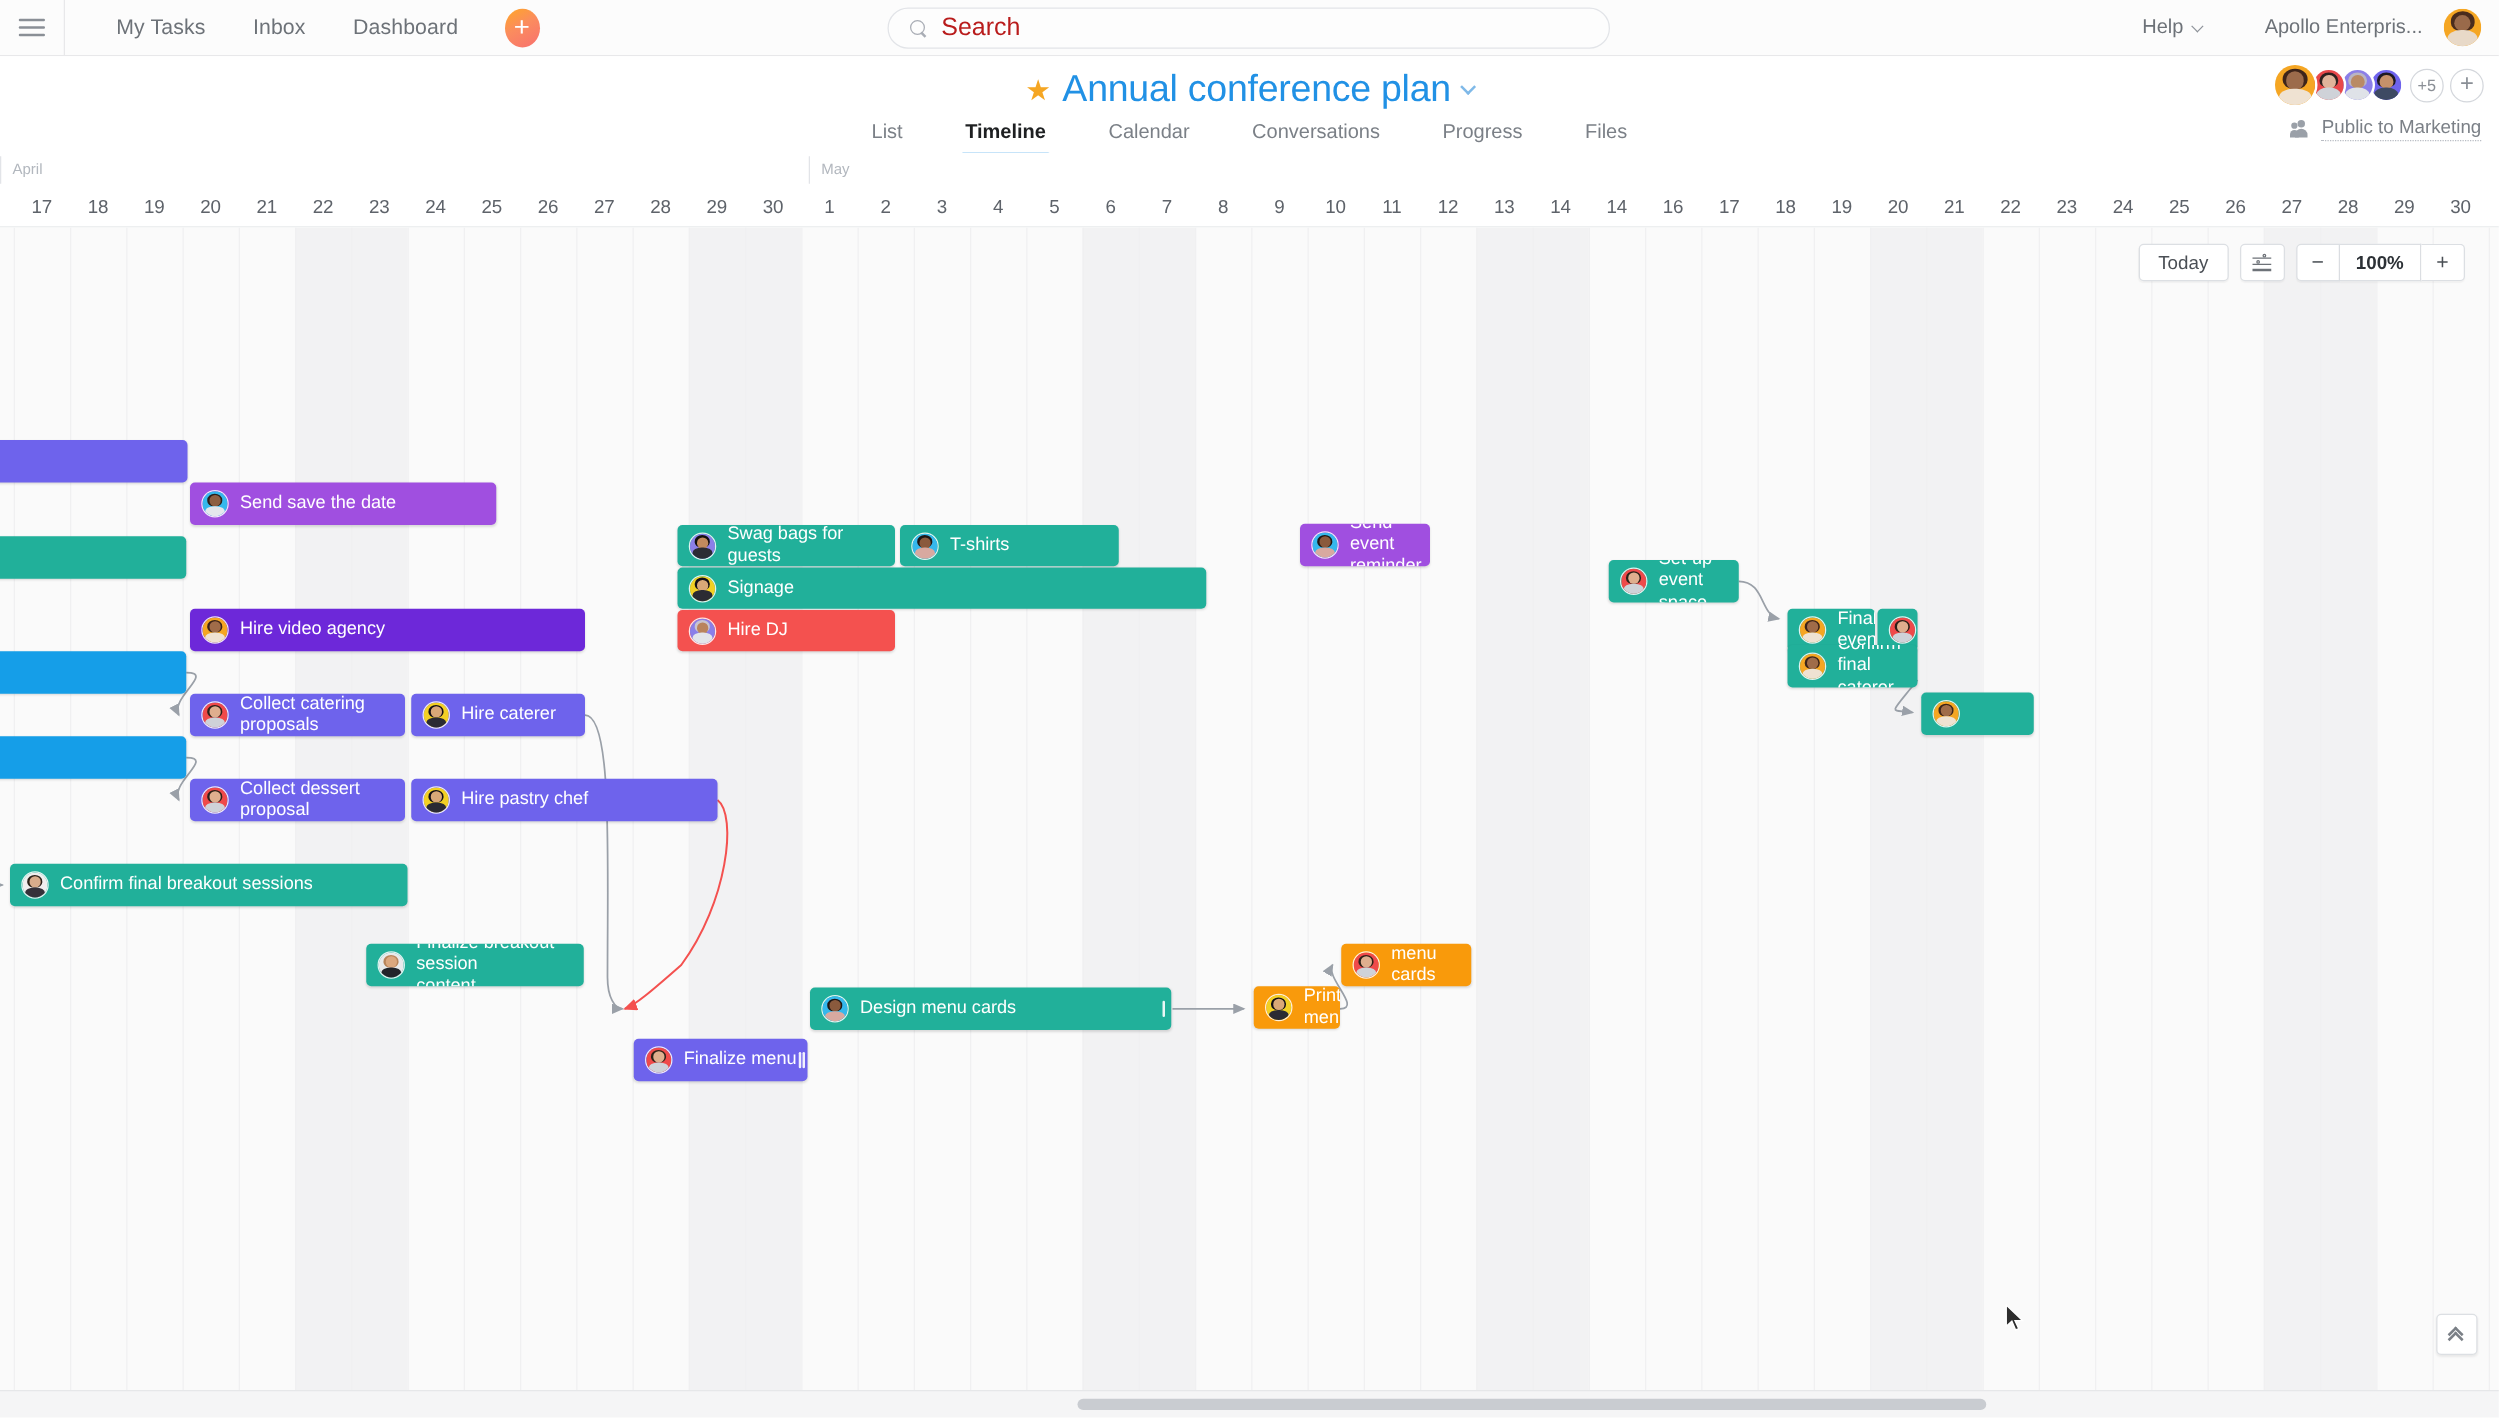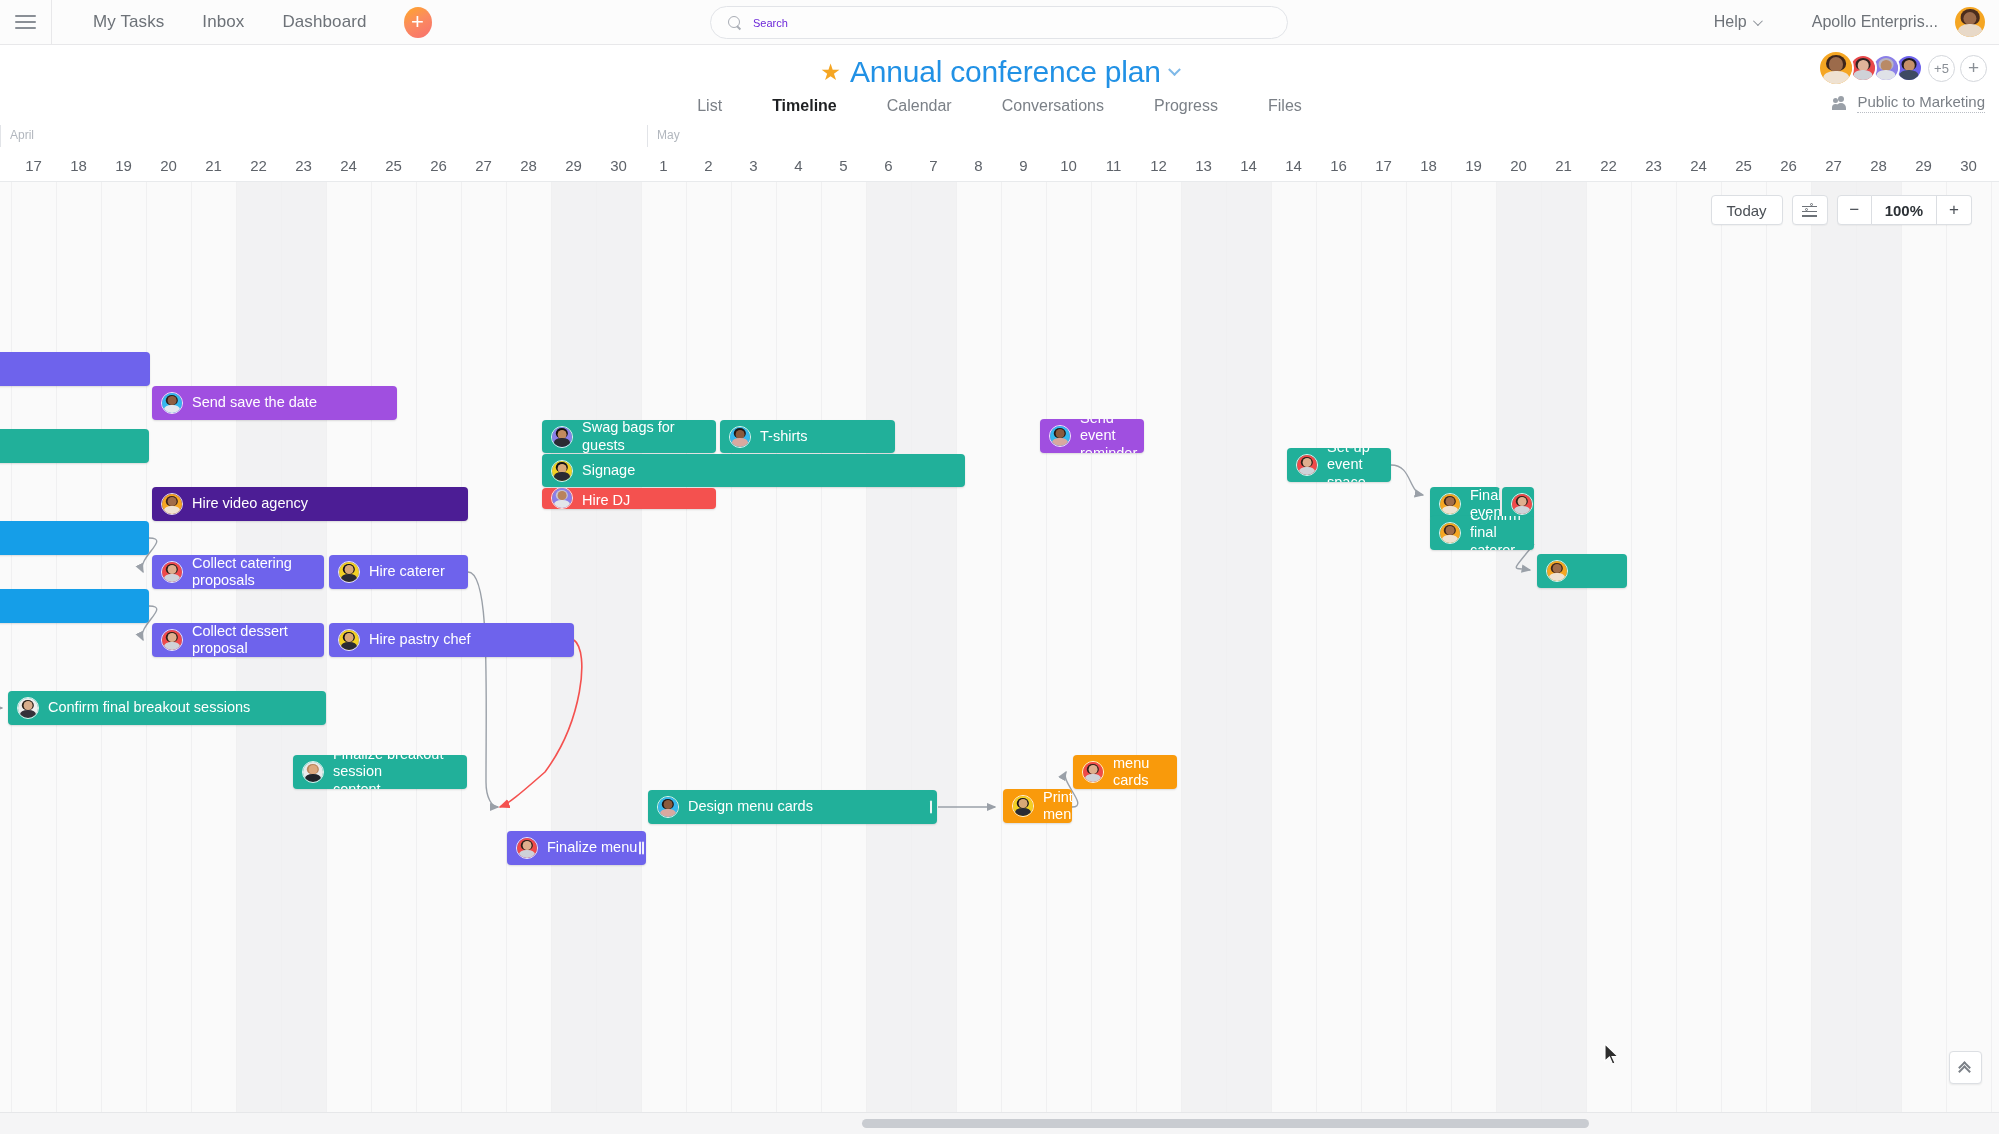--- a/index.html
+++ b/index.html
@@ -48,21 +48,21 @@
   .mag { width: 14px; height: 14px; position: relative; flex: 0 0 auto; }
   .mag::before {
     content: ''; position: absolute; left: 0; top: 0;
     width: 10px; height: 10px; border: 1.6px solid #a9adb5; border-radius: 50%;
   }
   .mag::after {
     content: ''; position: absolute; left: 9px; top: 9px;
     width: 5px; height: 1.6px; background: #a9adb5;
     transform: rotate(45deg); transform-origin: left center;
   }
-  .searchph { font-size: 11px; color: #6d28d9; margin-left: 11px; }
+  .searchph { font-size: 20px; color: #b91c1c; margin-left: 11px; }
   .topright {
     position: absolute; right: 0; top: 0; height: 44px;
     display: flex; align-items: center; padding-right: 14px;
   }
   .helpbtn { font-size: 16px; color: #6d7278; cursor: pointer; display: flex; align-items: center; gap: 6px; }
   .orgname { font-size: 16px; color: #6d7278; margin-left: 52px; cursor: pointer; }
   .chev { display: inline-block; width: 7px; height: 7px;
           border-right: 1.6px solid #8d9299; border-bottom: 1.6px solid #8d9299;
           transform: rotate(45deg) translateY(-2px); }
   .avatar { border-radius: 50%; background-size: cover; flex: 0 0 auto; overflow: hidden; position: relative; }
@@ -491,31 +491,31 @@
       <div class="bar" style="left: 542px; top: 272px; width: 423px; height: 33px; background: rgb(33, 176, 154);">
         <div class="avatar">
           <div class="ph" style="background:#f2d024">
             <div class="hair" style="background:#141016"></div>
             <div class="head" style="background:#d9a877"></div>
             <div class="body" style="background:#2b2b33"></div>
           </div>
         </div>
         <div class="lbl">Signage</div>
       </div>
-      <div class="bar" style="left: 152px; top: 305px; width: 316px; height: 34px; background: #4c1d95;">
+      <div class="bar" style="left: 152px; top: 305px; width: 316px; height: 34px; background: #6d28d9;">
         <div class="avatar">
           <div class="ph" style="background:#f5a623">
             <div class="hair" style="background:#3c241a"></div>
             <div class="head" style="background:#a06c49"></div>
             <div class="body" style="background:#efe2d2"></div>
           </div>
         </div>
         <div class="lbl">Hire video agency</div>
       </div>
-      <div class="bar" style="left: 542px; top: 306px; width: 174px; height: 21px; background: rgb(244, 81, 79); align-items: flex-end;">
+      <div class="bar" style="left: 542px; top: 306px; width: 174px; height: 33px; background: rgb(244, 81, 79);">
         <div class="avatar">
           <div class="ph" style="background:#8b7fe8">
             <div class="hair" style="background:#c9c4cf"></div>
             <div class="head" style="background:#b9835c"></div>
             <div class="body" style="background:#e2e5ea"></div>
           </div>
         </div>
         <div class="lbl">Hire DJ</div>
       </div>
       <div class="bar" style="left: 1040px; top: 237px; width: 104px; height: 34px; background: rgb(160, 79, 224);">

